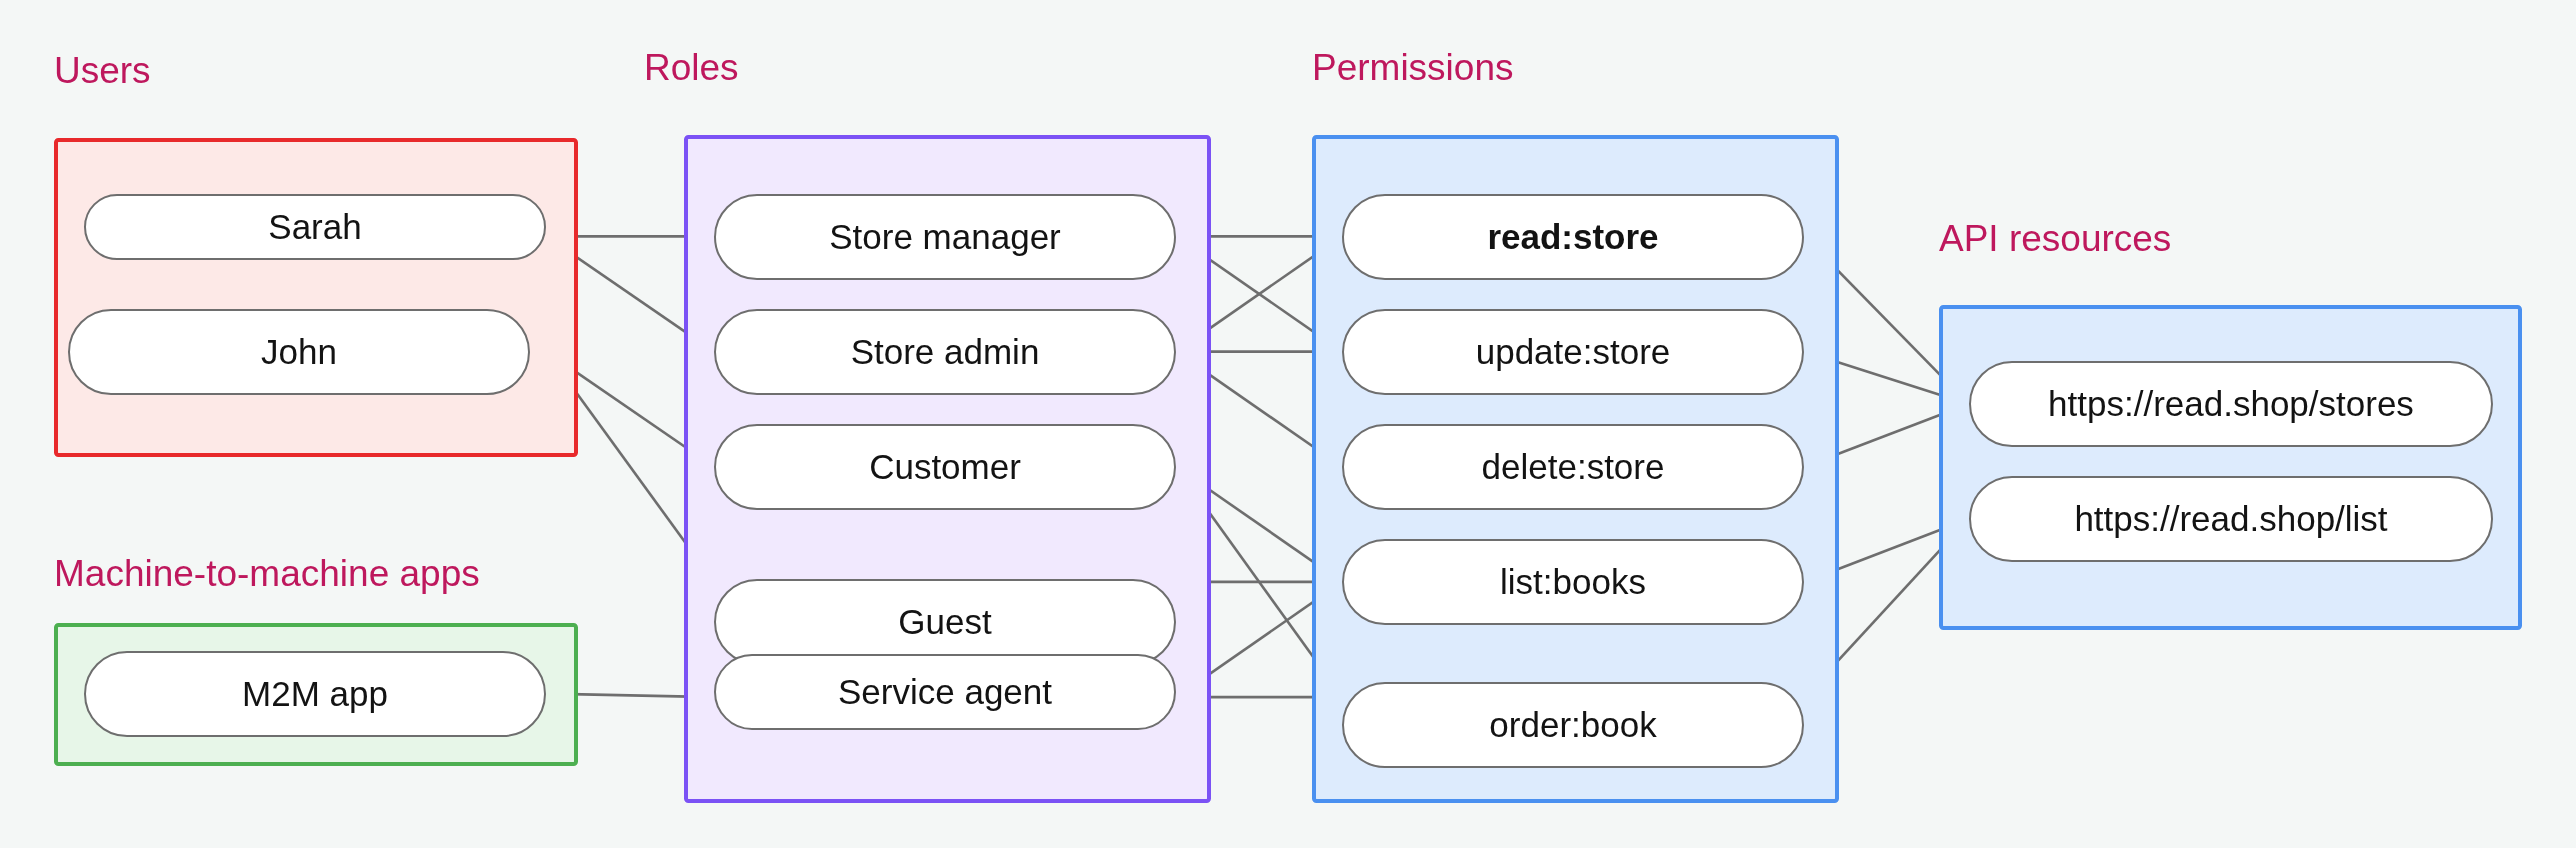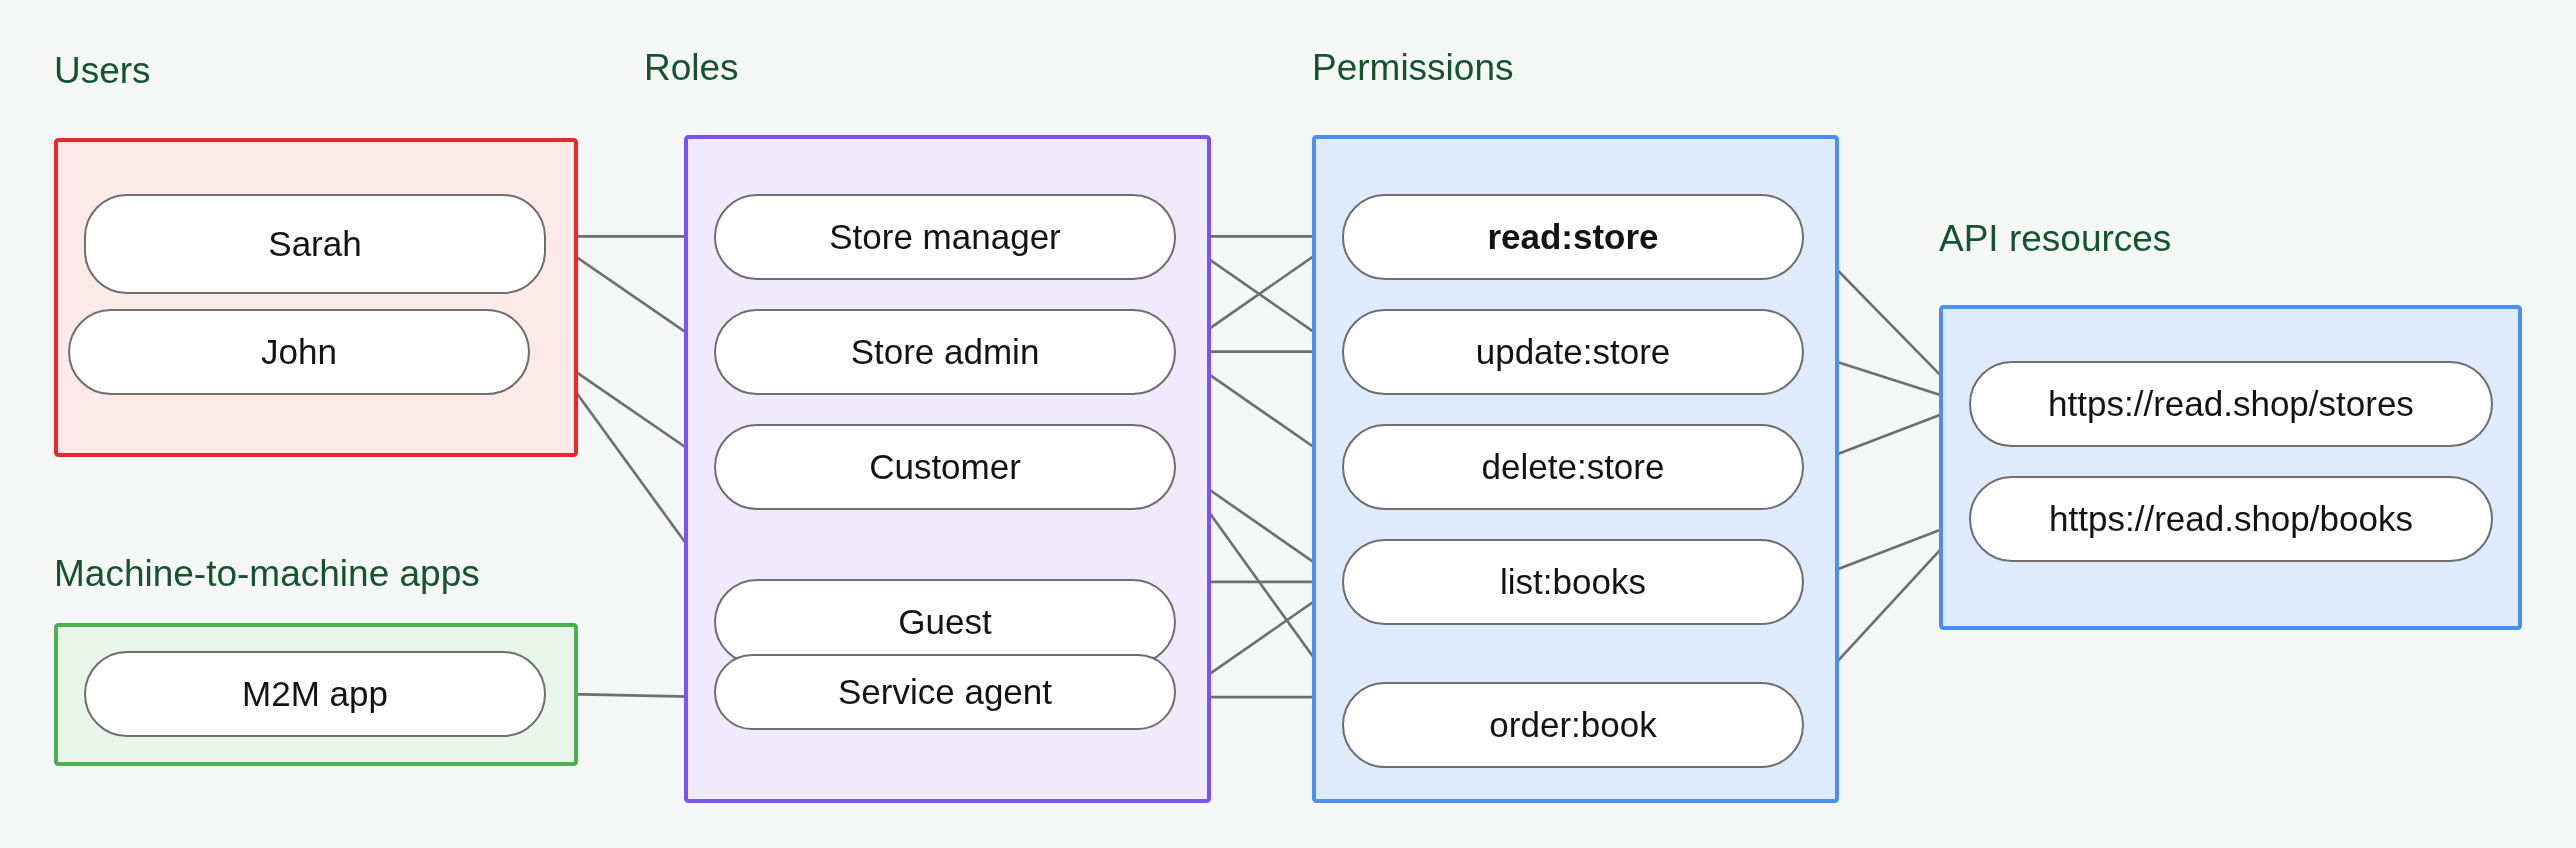--- a/index.html
+++ b/index.html
@@ -23,21 +23,21 @@
     position: absolute;
     inset: 0;
     width: 2576px;
     height: 848px;
     pointer-events: none;
   }
   .group-label {
     position: absolute;
     font-size: 37px;
     line-height: 1;
-    color: #14532d;
+    color: #be185d;
     white-space: nowrap;
     font-family: "Liberation Sans", sans-serif;
   }
   .group-box {
     position: absolute;
     box-sizing: border-box;
     border-width: 4.4px;
     border-style: solid;
     border-radius: 4.4px;
   }
@@ -96,21 +96,21 @@
       <circle cx="1538" cy="403" r="9" fill="#6e6e6e"></circle>
       <circle cx="1538" cy="535" r="9" fill="#6e6e6e"></circle>
       <circle cx="1538" cy="667" r="9" fill="#6e6e6e"></circle>
       <circle cx="1538" cy="799" r="9" fill="#6e6e6e"></circle>
       <circle cx="2256" cy="463" r="9" fill="#6e6e6e"></circle>
       <circle cx="2256" cy="595" r="9" fill="#6e6e6e"></circle>
     </svg>
   <div id="groups-layer">
       <div class="group-label" style="left: 54px; top: 52px;">Users</div>
       <div class="group-box group-users" style="left: 54px; top: 138px; width: 524px; height: 319px; border-color: rgb(232, 41, 43); background: rgb(253, 233, 231);"></div>
-      <div class="node" style="left: 84px; top: 194px; width: 462px; height: 100px;">
+      <div class="node" style="left: 84px; top: 194px; width: 462px; height: 66px;">
         <span>Sarah</span>
       </div>
       <div class="node" style="left: 68px; top: 309px; width: 462px; height: 86px;">
         <span>John</span>
       </div>
       <div class="group-label" style="left: 54px; top: 555px;">Machine-to-machine apps</div>
       <div class="group-box group-m2m" style="left: 54px; top: 623px; width: 524px; height: 143px; border-color: rgb(76, 175, 80); background: rgb(231, 246, 232);"></div>
       <div class="node" style="left: 84px; top: 651px; width: 462px; height: 86px;">
         <span>M2M app</span>
       </div>
@@ -147,17 +147,17 @@
       </div>
       <div class="node" style="left: 1342px; top: 654px; width: 462px; height: 86px; margin-top: 28px;">
         <span>order:book</span>
       </div>
       <div class="group-label" style="left: 1939px; top: 220px;">API resources</div>
       <div class="group-box group-api" style="left: 1939px; top: 305px; width: 583px; height: 325px; border-color: rgb(74, 144, 240); background: rgb(221, 235, 253);"></div>
       <div class="node" style="left: 1969px; top: 361px; width: 524px; height: 86px;">
         <span>https://read.shop/stores</span>
       </div>
       <div class="node" style="left: 1969px; top: 476px; width: 524px; height: 86px;">
-        <span>https://read.shop/books</span>
+        <span>https://read.shop/list</span>
       </div>
     </div>
 </div>
 
 
 </body></html>

